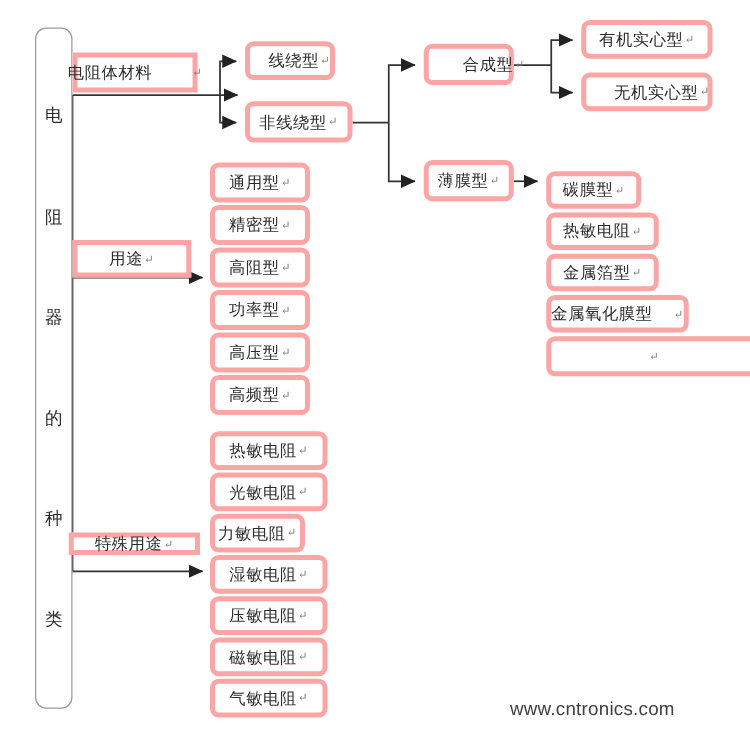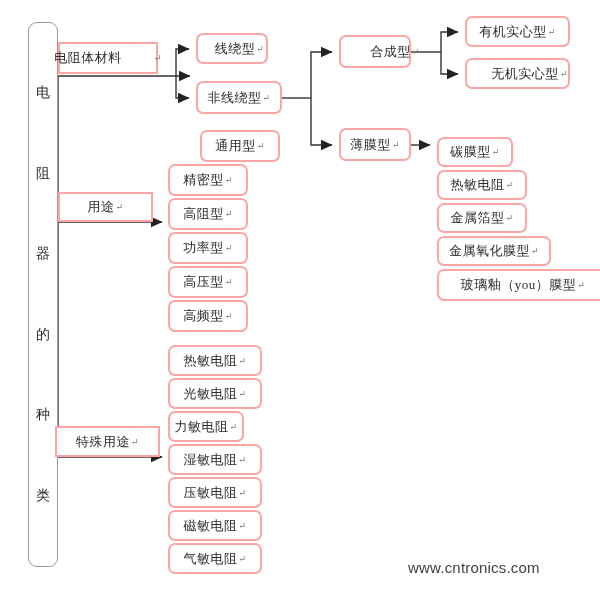--- a/index.html
+++ b/index.html
@@ -1,19 +1,19 @@
 <!DOCTYPE html>
 <html><head>
 <meta charset="utf-8">
 <style>
   html,body{margin:0;padding:0;background:#ffffff;}
   body{font-family:"Liberation Serif","DejaVu Serif",serif;}
   #stage{position:relative;width:600px;height:589px;background:#fff;overflow:hidden;}
   #wires{position:absolute;left:0;top:0;width:600px;height:589px;}
-  .box{position:absolute;box-sizing:border-box;border:2px solid #fca5a5;background:#fff;
+  .box{position:absolute;box-sizing:border-box;border:4px solid #fca5a5;background:#fff;
        display:flex;align-items:center;justify-content:center;color:#2b2b2b;
        font-size:13px;letter-spacing:.5px;white-space:nowrap;}
   .box.rounded{border-radius:7px;}
   .box.sq{border-radius:0;}
   .root{position:absolute;box-sizing:border-box;border:1px solid #9a9a9a;border-radius:9px;background:#fff;}
   .pilcrow{font-size:9px;color:#7a7a7a;margin-left:1px;vertical-align:baseline;}
   .wm{position:absolute;font-family:"Liberation Sans","DejaVu Sans",sans-serif;
       font-size:15px;color:#bcd9ab;letter-spacing:.2px;white-space:nowrap;}
 </style>
 </head>
@@ -63,21 +63,21 @@
   </div>
 
   <div class="box sq" style="left: 58px; top: 42px; width: 100px; height: 32px; gap: 31px;">
     <span>电阻体材料</span>
       <span class="pilcrow">↵</span>
   </div>
   <div class="box sq" style="left: 58px; top: 192px; width: 95px; height: 30px;">
     <span>用途</span>
       <span class="pilcrow">↵</span>
   </div>
-  <div class="box sq" style="left: 55px; top: 426px; width: 105px; height: 31px;">
+  <div class="box sq" style="left: 55px; top: 426px; width: 105px; height: 18px;">
     <span>特殊用途</span>
       <span class="pilcrow">↵</span>
   </div>
 
   <div class="box rounded" style="left: 196px; top: 33px; width: 72px; height: 31px; padding-left: 15px;">
     <span>线绕型</span>
       <span class="pilcrow">↵</span>
   </div>
   <div class="box rounded" style="left: 196px; top: 81px; width: 86px; height: 33px;">
     <span>非线绕型</span>
@@ -107,30 +107,29 @@
       <span class="pilcrow">↵</span>
   </div>
   <div class="box rounded" style="left: 437px; top: 170px; width: 90px; height: 30px;">
     <span>热敏电阻</span>
       <span class="pilcrow">↵</span>
   </div>
   <div class="box rounded" style="left: 437px; top: 203px; width: 90px; height: 30px;">
     <span>金属箔型</span>
       <span class="pilcrow">↵</span>
   </div>
-  <div class="box rounded" style="left: 437px; top: 236px; width: 114px; height: 30px;">
+  <div class="box rounded" style="left: 437px; top: 236px; width: 114px; height: 30px; justify-content: space-between;">
     <span>金属氧化膜型</span>
       <span class="pilcrow">↵</span>
   </div>
   <div class="box rounded" style="left: 437px; top: 269px; width: 172px; height: 32px;">
-    <span>玻璃釉（you）膜型</span>
       <span class="pilcrow">↵</span>
   </div>
 
-  <div class="box rounded" style="left: 168px; top: 130px; width: 80px; height: 32px; margin-left: 32px;">
+  <div class="box rounded" style="left: 168px; top: 130px; width: 80px; height: 32px;">
     <span>通用型</span>
       <span class="pilcrow">↵</span>
   </div>
   <div class="box rounded" style="left: 168px; top: 164px; width: 80px; height: 32px;">
     <span>精密型</span>
       <span class="pilcrow">↵</span>
   </div>
   <div class="box rounded" style="left: 168px; top: 198px; width: 80px; height: 32px;">
     <span>高阻型</span>
       <span class="pilcrow">↵</span>

